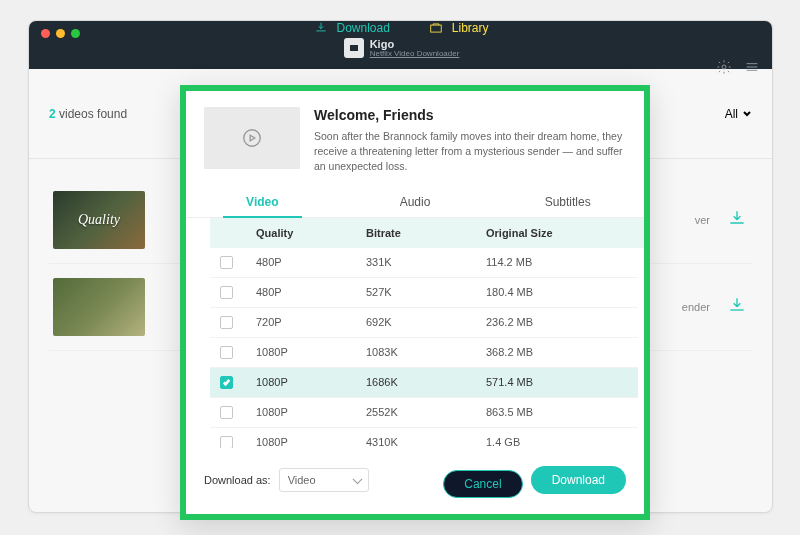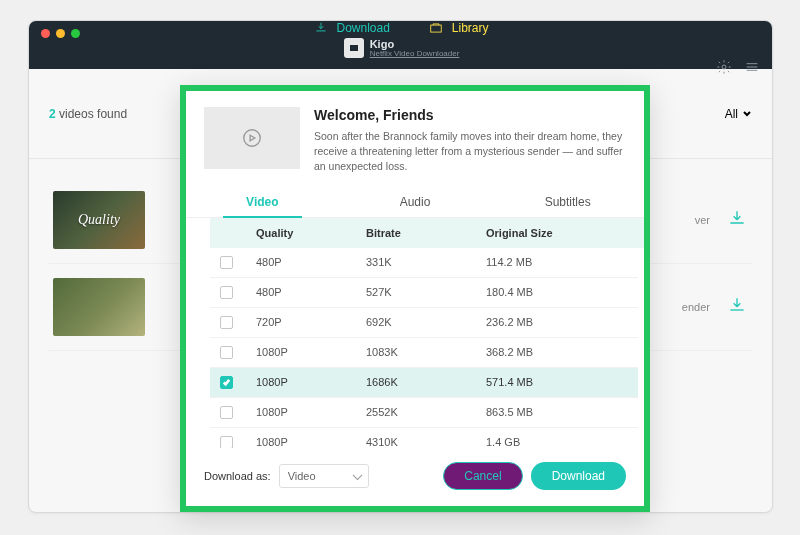--- a/index.html
+++ b/index.html
@@ -153,21 +153,21 @@
   .select::after {
     content: ""; position: absolute; right: 7px; top: 50%;
     width: 6px; height: 6px; border-right: 1px solid #999; border-bottom: 1px solid #999;
     transform: translateY(-60%) rotate(45deg);
   }
   .mf-spacer { flex: 1; }
   .btn {
     border-radius: 15px; padding: 6px 20px; font-size: 12px; cursor: pointer;
     border: 1px solid transparent;
   }
-  .btn-cancel { background: #701a75; color: #1fc7b6; border-color: #1fc7b6; }
+  .btn-cancel { background: #0f172a; color: #1fc7b6; border-color: #1fc7b6; margin-top: 8px; }
   .btn-dl { background: #1fc7b6; color: #fff; }
 </style>
 </head>
 <body>
 
 <div class="app-window">
   <div class="topbar">
     <div class="traffic">
       <div class="tdot tred"></div>
       <div class="tdot tyel"></div>

